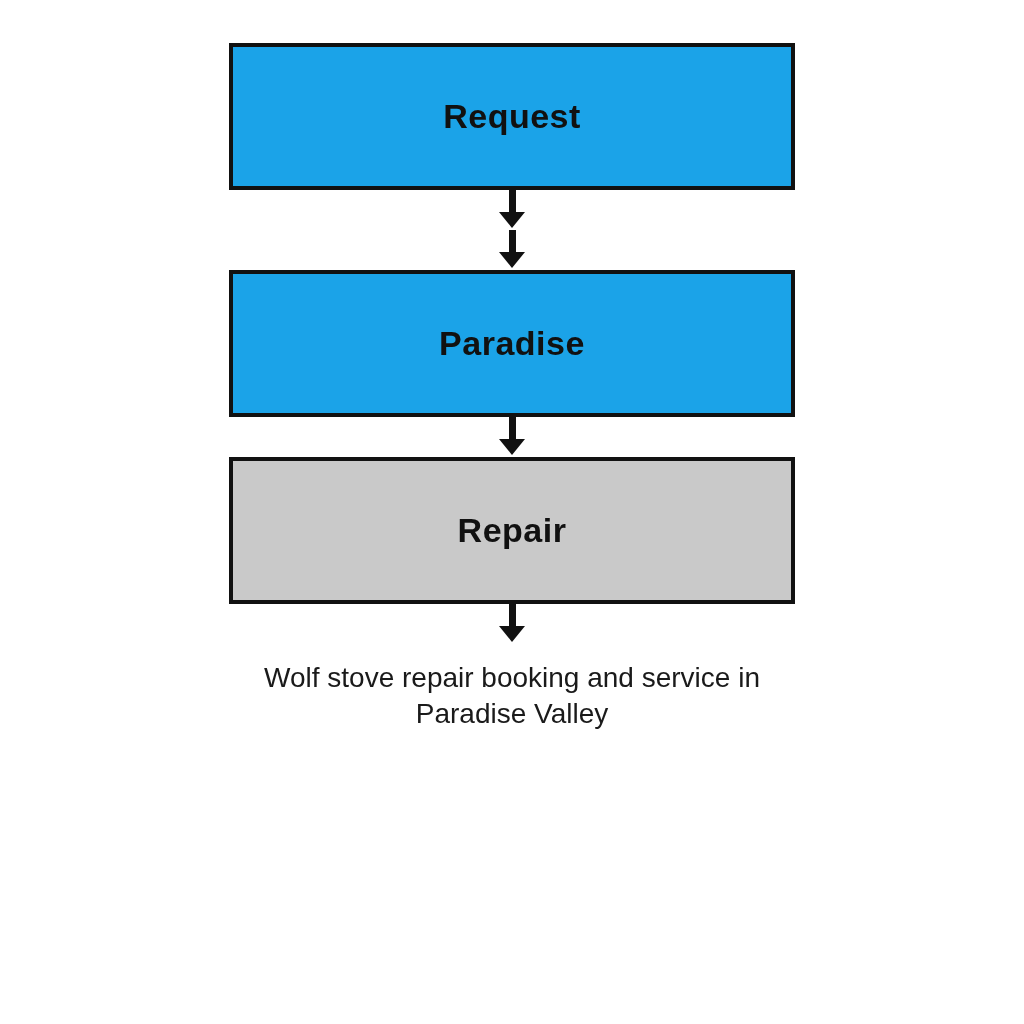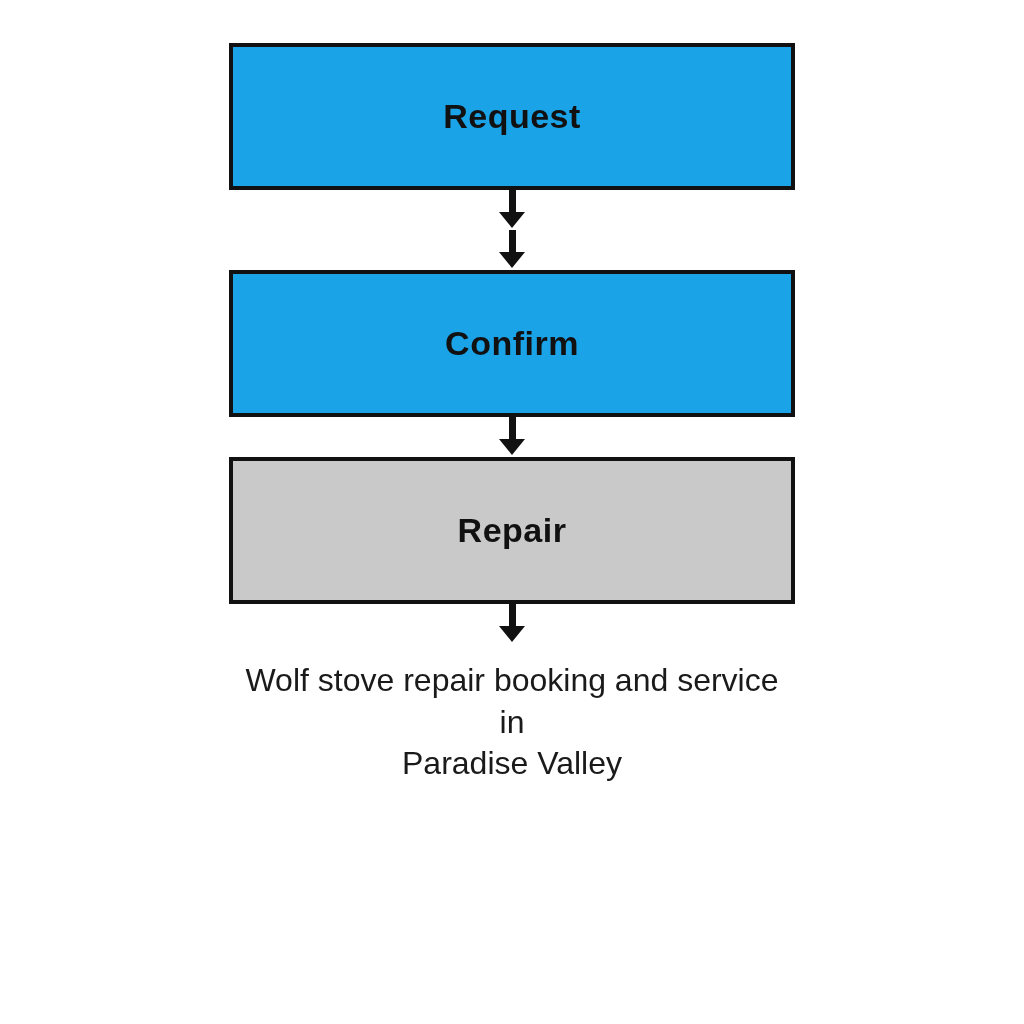--- a/index.html
+++ b/index.html
@@ -51,21 +51,21 @@
   .arrow .head {
     width: 0;
     height: 0;
     border-left: 13px solid transparent;
     border-right: 13px solid transparent;
     border-top: 16px solid #111111;
   }
   .caption {
     margin-top: 16px;
     text-align: center;
-    font-size: 32px;
+    font-size: 28px;
     font-weight: 400;
     color: #1a1a1a;
     white-space: pre-line;
     line-height: 1.3;
   }
 </style>
 </head>
 <body>
 
 <div class="page">
@@ -80,21 +80,21 @@
       <div class="head"></div>
     </div>
 
 
     <div class="arrow">
       <div class="shaft"></div>
       <div class="head"></div>
     </div>
 
     <div class="step" style="background-color: rgb(27, 163, 232);">
-      <span>Confirm</span>
+      <span>Paradise</span>
     </div>
 
     <div class="arrow">
       <div class="shaft"></div>
       <div class="head"></div>
     </div>
 
     <div class="step" style="background-color: rgb(201, 201, 201); justify-content: center;">
       <span>Repair</span>
     </div>

